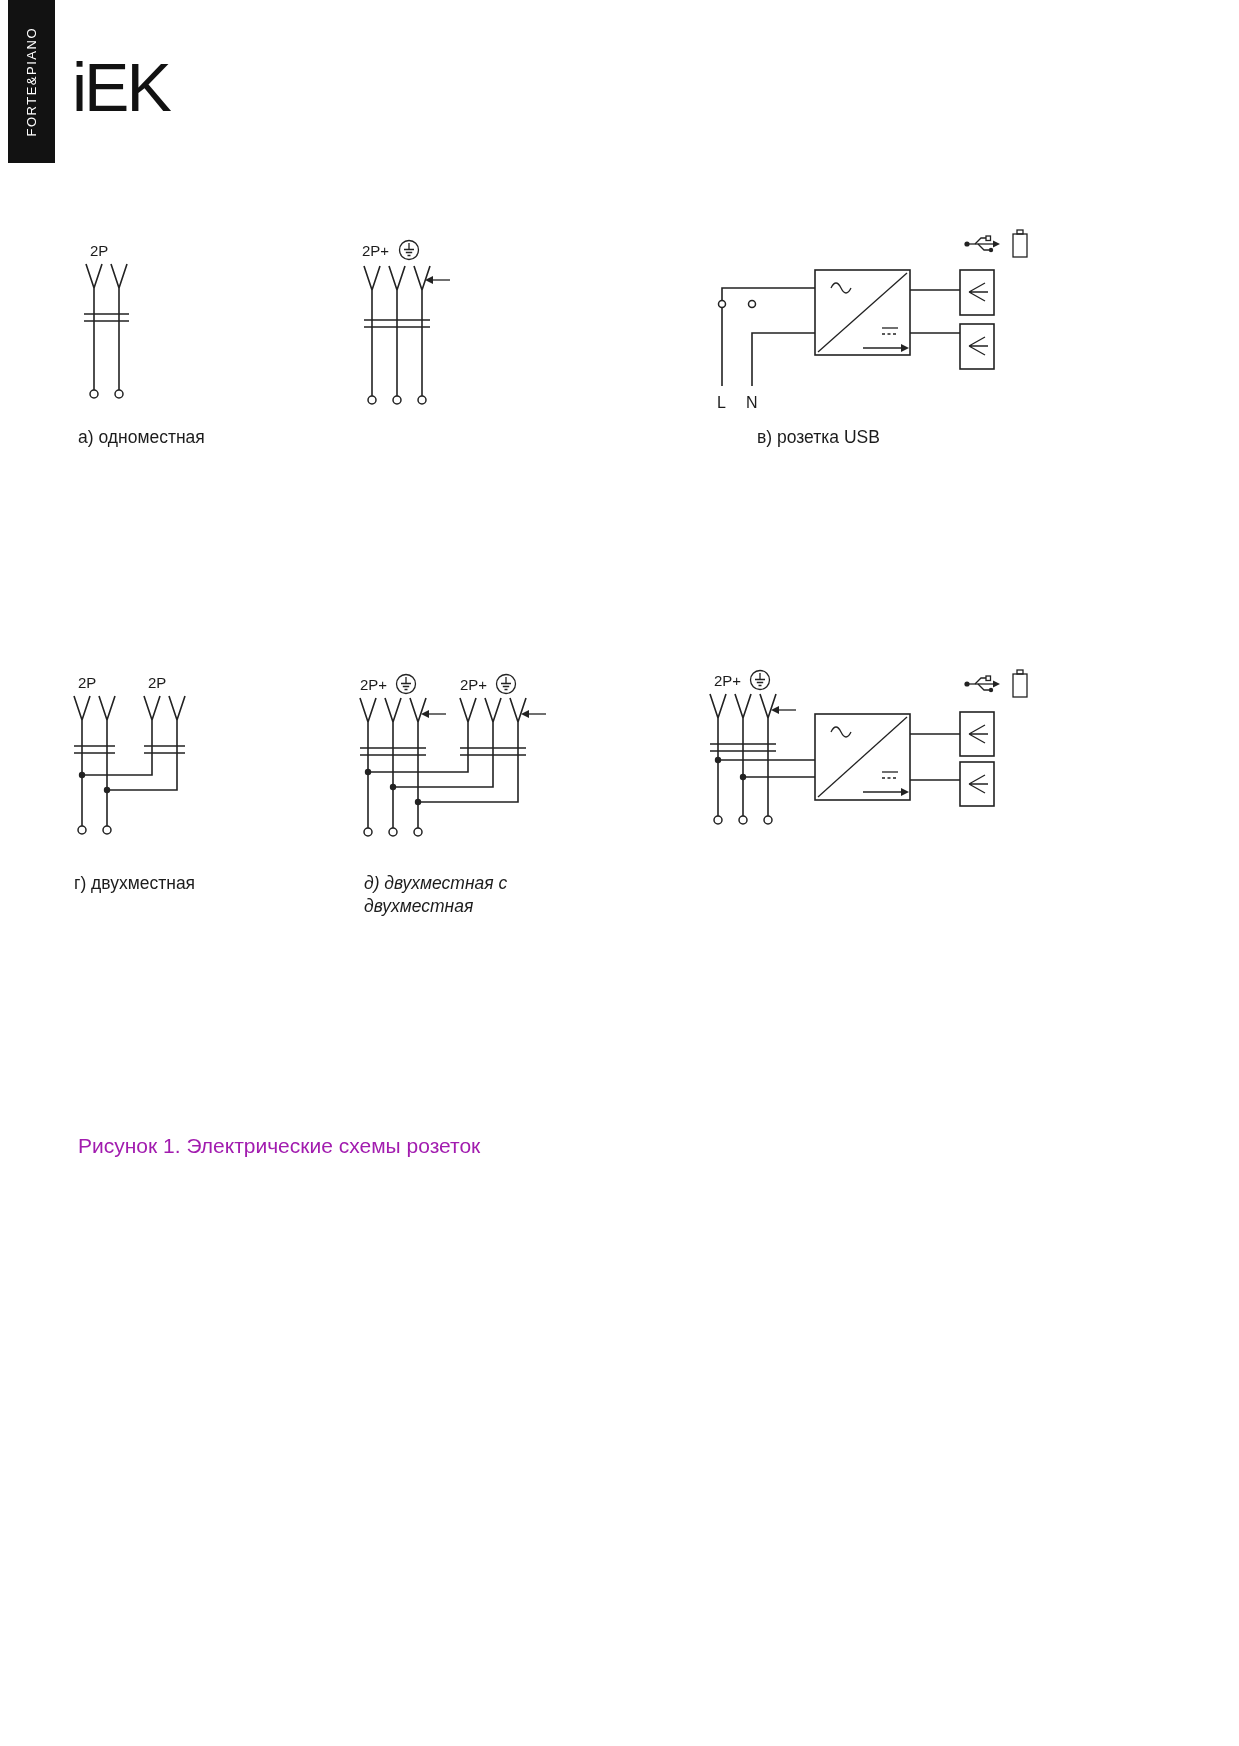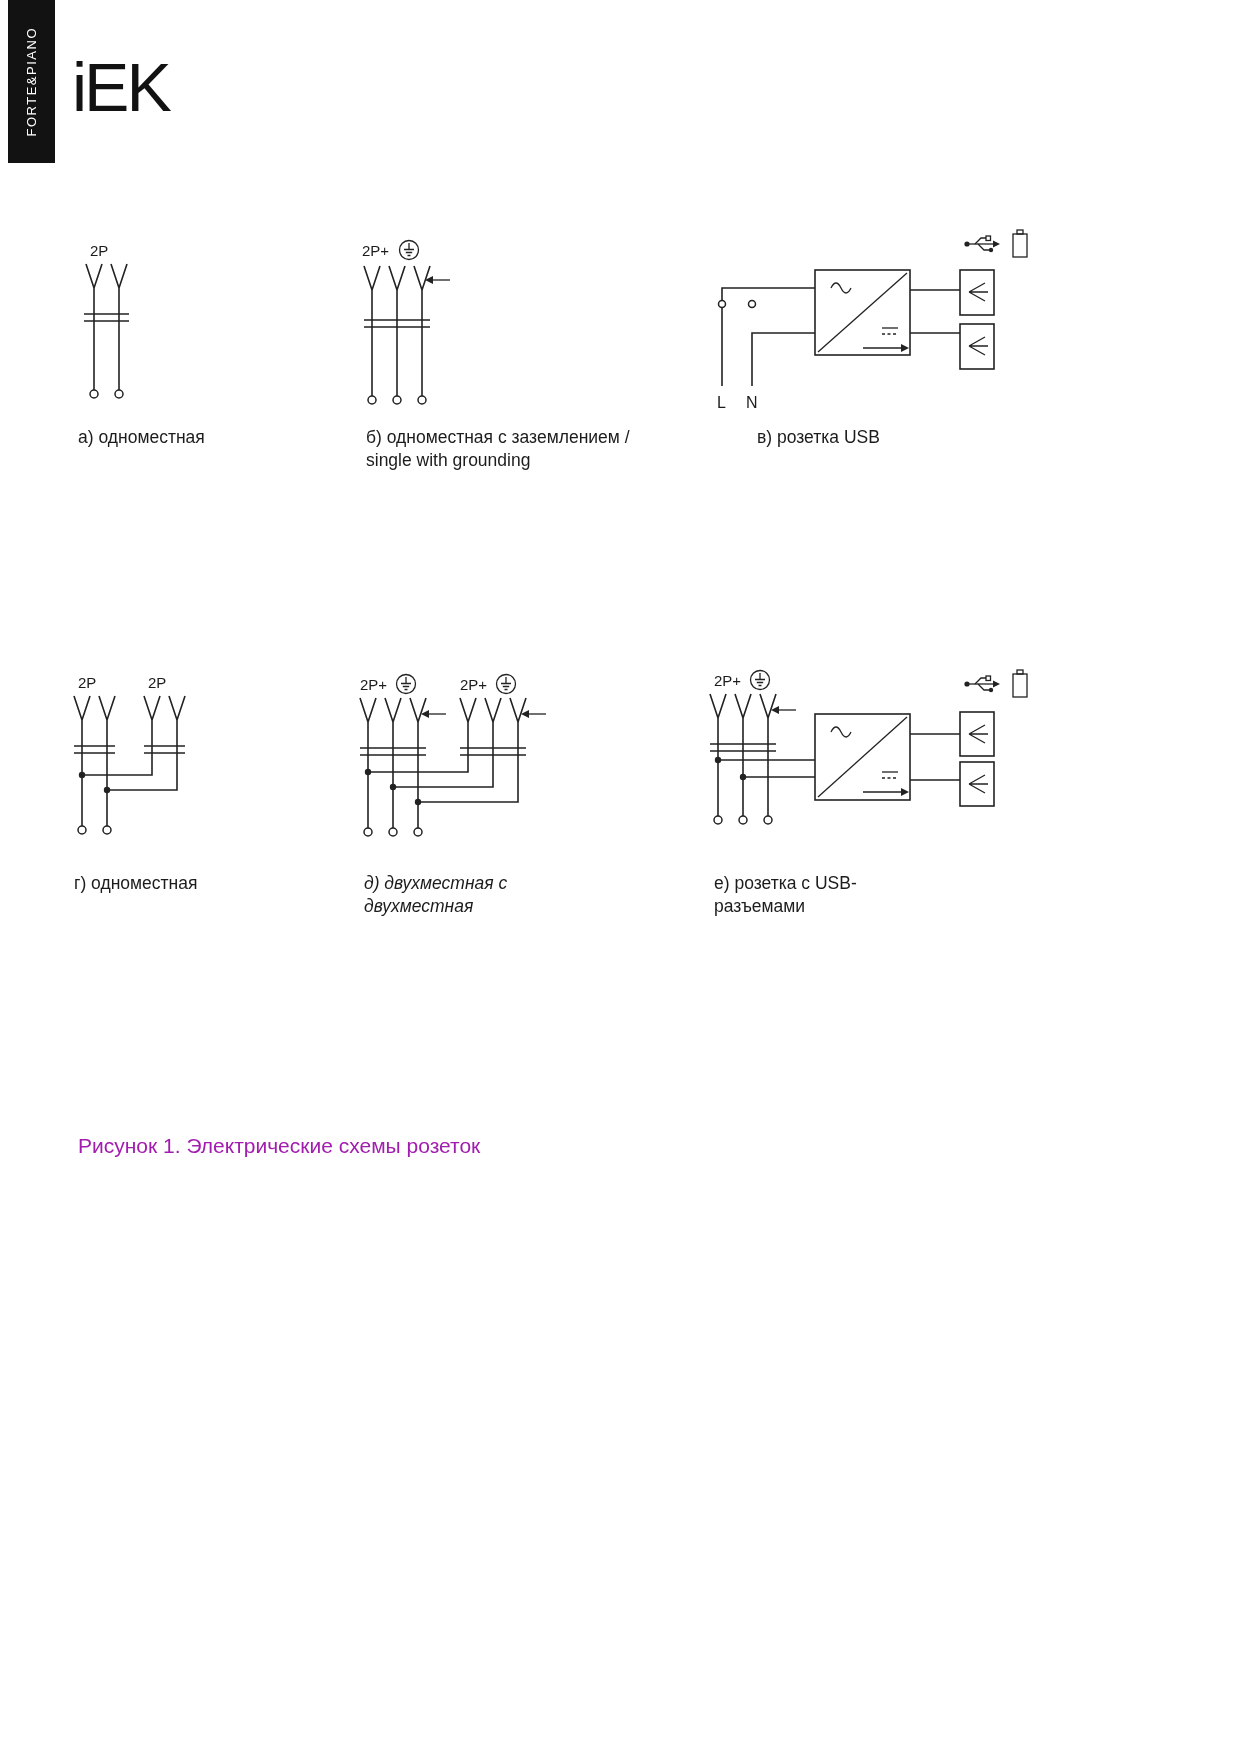--- a/index.html
+++ b/index.html
@@ -71,24 +71,20 @@
         <path class="thin" d="M79 50 H98"></path>
         <polygon class="ah" points="73,50 81,46 81,54"></polygon>
       </g>
       <path class="wire" d="M20 60 V166 M45 60 V166 M70 60 V166"></path>
       <path class="wire" d="M12 90 H78 M12 97 H78"></path>
       <circle class="term" cx="20" cy="170" r="4"></circle>
       <circle class="term" cx="45" cy="170" r="4"></circle>
       <circle class="term" cx="70" cy="170" r="4"></circle>
     </svg>
   </div>
-  <div class="diagram-label" style="left:366px; top:426px; width:330px;">
-    <div>б) одноместная с заземлением /</div>
-    <div>single with grounding</div>
-  </div>
 
   <div class="diagram" style="left:698px; top:228px;">
     <svg width="350" height="205" viewBox="0 0 350 205">
 
       <path class="wire" d="M24 158 V60 H117"></path>
       <path class="wire" d="M54 158 V105 H117"></path>
       <circle class="term" cx="24" cy="76" r="3.5"></circle>
       <circle class="term" cx="54" cy="76" r="3.5"></circle>
       <text x="19" y="180" font-size="16">L</text>
       <text x="48" y="180" font-size="16">N</text>
@@ -144,21 +140,21 @@
       <path class="wire" d="M16 78 H57 M16 85 H57"></path>
       <path class="wire" d="M86 78 H127 M86 85 H127"></path>
       <path class="wire" d="M24 52 V158 M49 52 V158"></path>
       <path class="wire" d="M94 52 V107 H24 M119 52 V122 H49"></path>
       <circle class="dot" cx="24" cy="107" r="3.2"></circle>
       <circle class="dot" cx="49" cy="122" r="3.2"></circle>
       <circle class="term" cx="24" cy="162" r="4"></circle>
       <circle class="term" cx="49" cy="162" r="4"></circle>
     </svg>
   </div>
-  <div class="diagram-label" style="left:74px; top:872px;">г) одноместная</div>
+  <div class="diagram-label" style="left:74px; top:872px;">г) двухместная</div>
 
   <div class="diagram" style="left:348px; top:668px;">
     <svg width="230" height="185" viewBox="0 0 230 185">
       <text x="12" y="22" font-size="15">2P+</text>
       <g transform="translate(58,16)">
         <circle r="9.5" class="thin"></circle>
         <path class="thin" d="M0 -7 V-0.5 M-5 -0.5 H5 M-3.2 2.5 H3.2 M-1.5 5.5 H1.5" stroke-width="1.2"></path>
       </g>
       <text x="112" y="22" font-size="15">2P+</text>
       <g transform="translate(158,16)">
@@ -253,20 +249,16 @@
       </g>
       <g>
         <rect x="319" y="8" width="6" height="4" class="thin"></rect>
         <rect x="315" y="12" width="14" height="23" class="thin"></rect>
       </g>
       <circle class="term" cx="20" cy="158" r="4"></circle>
       <circle class="term" cx="45" cy="158" r="4"></circle>
       <circle class="term" cx="70" cy="158" r="4"></circle>
     </svg>
   </div>
-  <div class="diagram-label" style="left:714px; top:872px; width:260px;">
-    <div>е) розетка с USB-</div>
-    <div>разъемами</div>
-  </div>
 
   <div class="figure-caption">Рисунок 1. Электрические схемы розеток</div>
 
 </div>
 
 </body></html>

